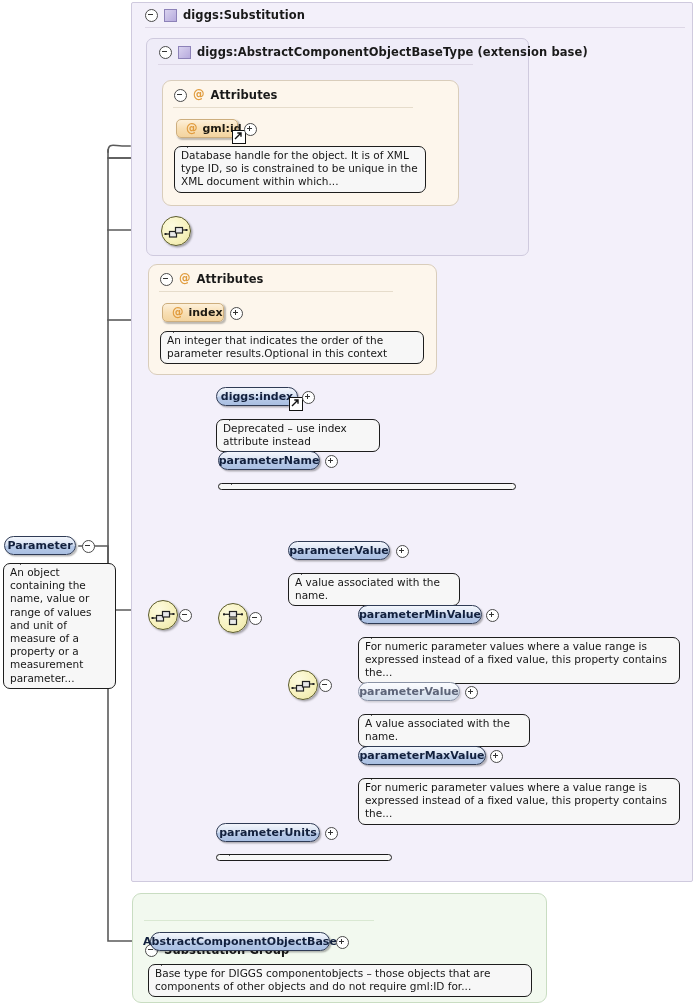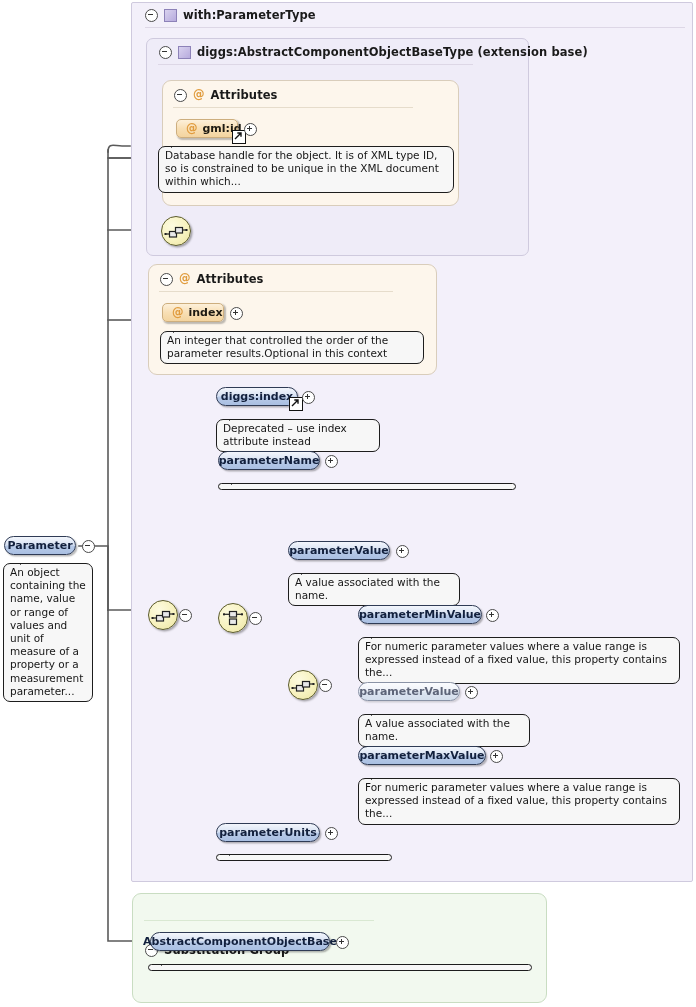--- a/index.html
+++ b/index.html
@@ -169,30 +169,30 @@
     <path d="M108 610 V941 H150"></path>
   </g>
 </svg>
 
 <div class="node lbl-parameter" style="left:4px;top:536px;width:72px;">
   <span>Parameter</span>
 </div>
 <div class="node-plus" style="left:82px;top:540px;">
   <span class="exp"></span>
 </div>
-<div class="anno" style="left:3px;top:563px;width:90px;">
+<div class="anno" style="left:3px;top:563px;width:113px;">
   <span class="beak" style="left:16px;"></span>
   <span>An object containing the name, value or range of values and unit of measure of a property or a measurement parameter...</span>
 </div>
 
 <div class="panel panel-type" style="left:131px;top:2px;width:562px;height:880px;"></div>
 <div class="panel-hdr" style="left:137px;top:5px;">
   <span class="exp"></span>
   <span class="type-sq"></span>
-  <span class="hdr-text">with:ParameterType</span>
+  <span class="hdr-text">diggs:Substitution</span>
 </div>
 <div class="hdr-rule" style="left:145px;top:27px;width:540px;"></div>
 
 <div class="panel panel-ext" style="left:146px;top:38px;width:383px;height:218px;"></div>
 <div class="panel-hdr" style="left:151px;top:42px;">
   <span class="exp"></span>
   <span class="type-sq"></span>
   <span class="hdr-text">diggs:AbstractComponentObjectBaseType (extension base)</span>
 </div>
 <div class="hdr-rule" style="left:158px;top:64px;width:315px;"></div>
@@ -210,21 +210,21 @@
   <span>gml:id</span>
 </div>
 <div class="jump" style="left:232px;top:130px;">
   <svg width="10" height="10" viewBox="0 0 10 10">
       <path d="M2 8 L8 2 M4.3 2 H8 V5.7" stroke="#111" stroke-width="1.4" fill="none"></path>
     </svg>
 </div>
 <div class="node-plus" style="left:244px;top:123px;">
   <span class="exp plus"></span>
 </div>
-<div class="anno" style="left:158px;top:146px;width:296px;">
+<div class="anno" style="left:174px;top:146px;width:252px;">
   <span class="beak" style="left:12px;"></span>
   <span>Database handle for the object. It is of XML type ID, so is constrained to be unique in the XML document within which...</span>
 </div>
 
 <div class="comp" style="left:161px;top:216px;">
   <svg width="28" height="28" viewBox="0 0 28 28">
     <g stroke="#222" stroke-width="1.2" fill="#e9e9e9">
       <rect x="7.5" y="14.5" width="7" height="5.5"></rect>
       <rect x="13.5" y="10.5" width="7" height="5.5"></rect>
     </g>
@@ -249,21 +249,21 @@
 
 <div class="attnode" style="left:162px;top:303px;width:62px;">
   <span class="at-sym">@</span>
   <span>index</span>
 </div>
 <div class="node-plus" style="left:230px;top:307px;">
   <span class="exp plus"></span>
 </div>
 <div class="anno" style="left:160px;top:331px;width:264px;">
   <span class="beak" style="left:12px;"></span>
-  <span>An integer that controlled the order of the parameter results.Optional in this context</span>
+  <span>An integer that indicates the order of the parameter results.Optional in this context</span>
 </div>
 
 <div class="comp" style="left:148px;top:600px;">
   <svg width="28" height="28" viewBox="0 0 28 28">
     <g stroke="#222" stroke-width="1.2" fill="#e9e9e9">
       <rect x="7.5" y="14.5" width="7" height="5.5"></rect>
       <rect x="13.5" y="10.5" width="7" height="5.5"></rect>
     </g>
     <g stroke="#222" stroke-width="1.2">
       <path d="M3.5 17 H7.5"></path>
@@ -407,13 +407,14 @@
 <div class="hdr-rule subst" style="left:144px;top:920px;width:230px;"></div>
 
 <div class="node" style="left:150px;top:932px;width:180px;">
   <span>AbstractComponentObjectBase</span>
 </div>
 <div class="node-plus" style="left:336px;top:936px;">
   <span class="exp plus"></span>
 </div>
 <div class="anno" style="left:148px;top:964px;width:384px;">
   <span class="beak" style="left:12px;"></span>
+  <span>Base type for DIGGS componentobjects – those objects that are components of other objects and do not require gml:ID for...</span>
 </div>
 
 </body></html>

